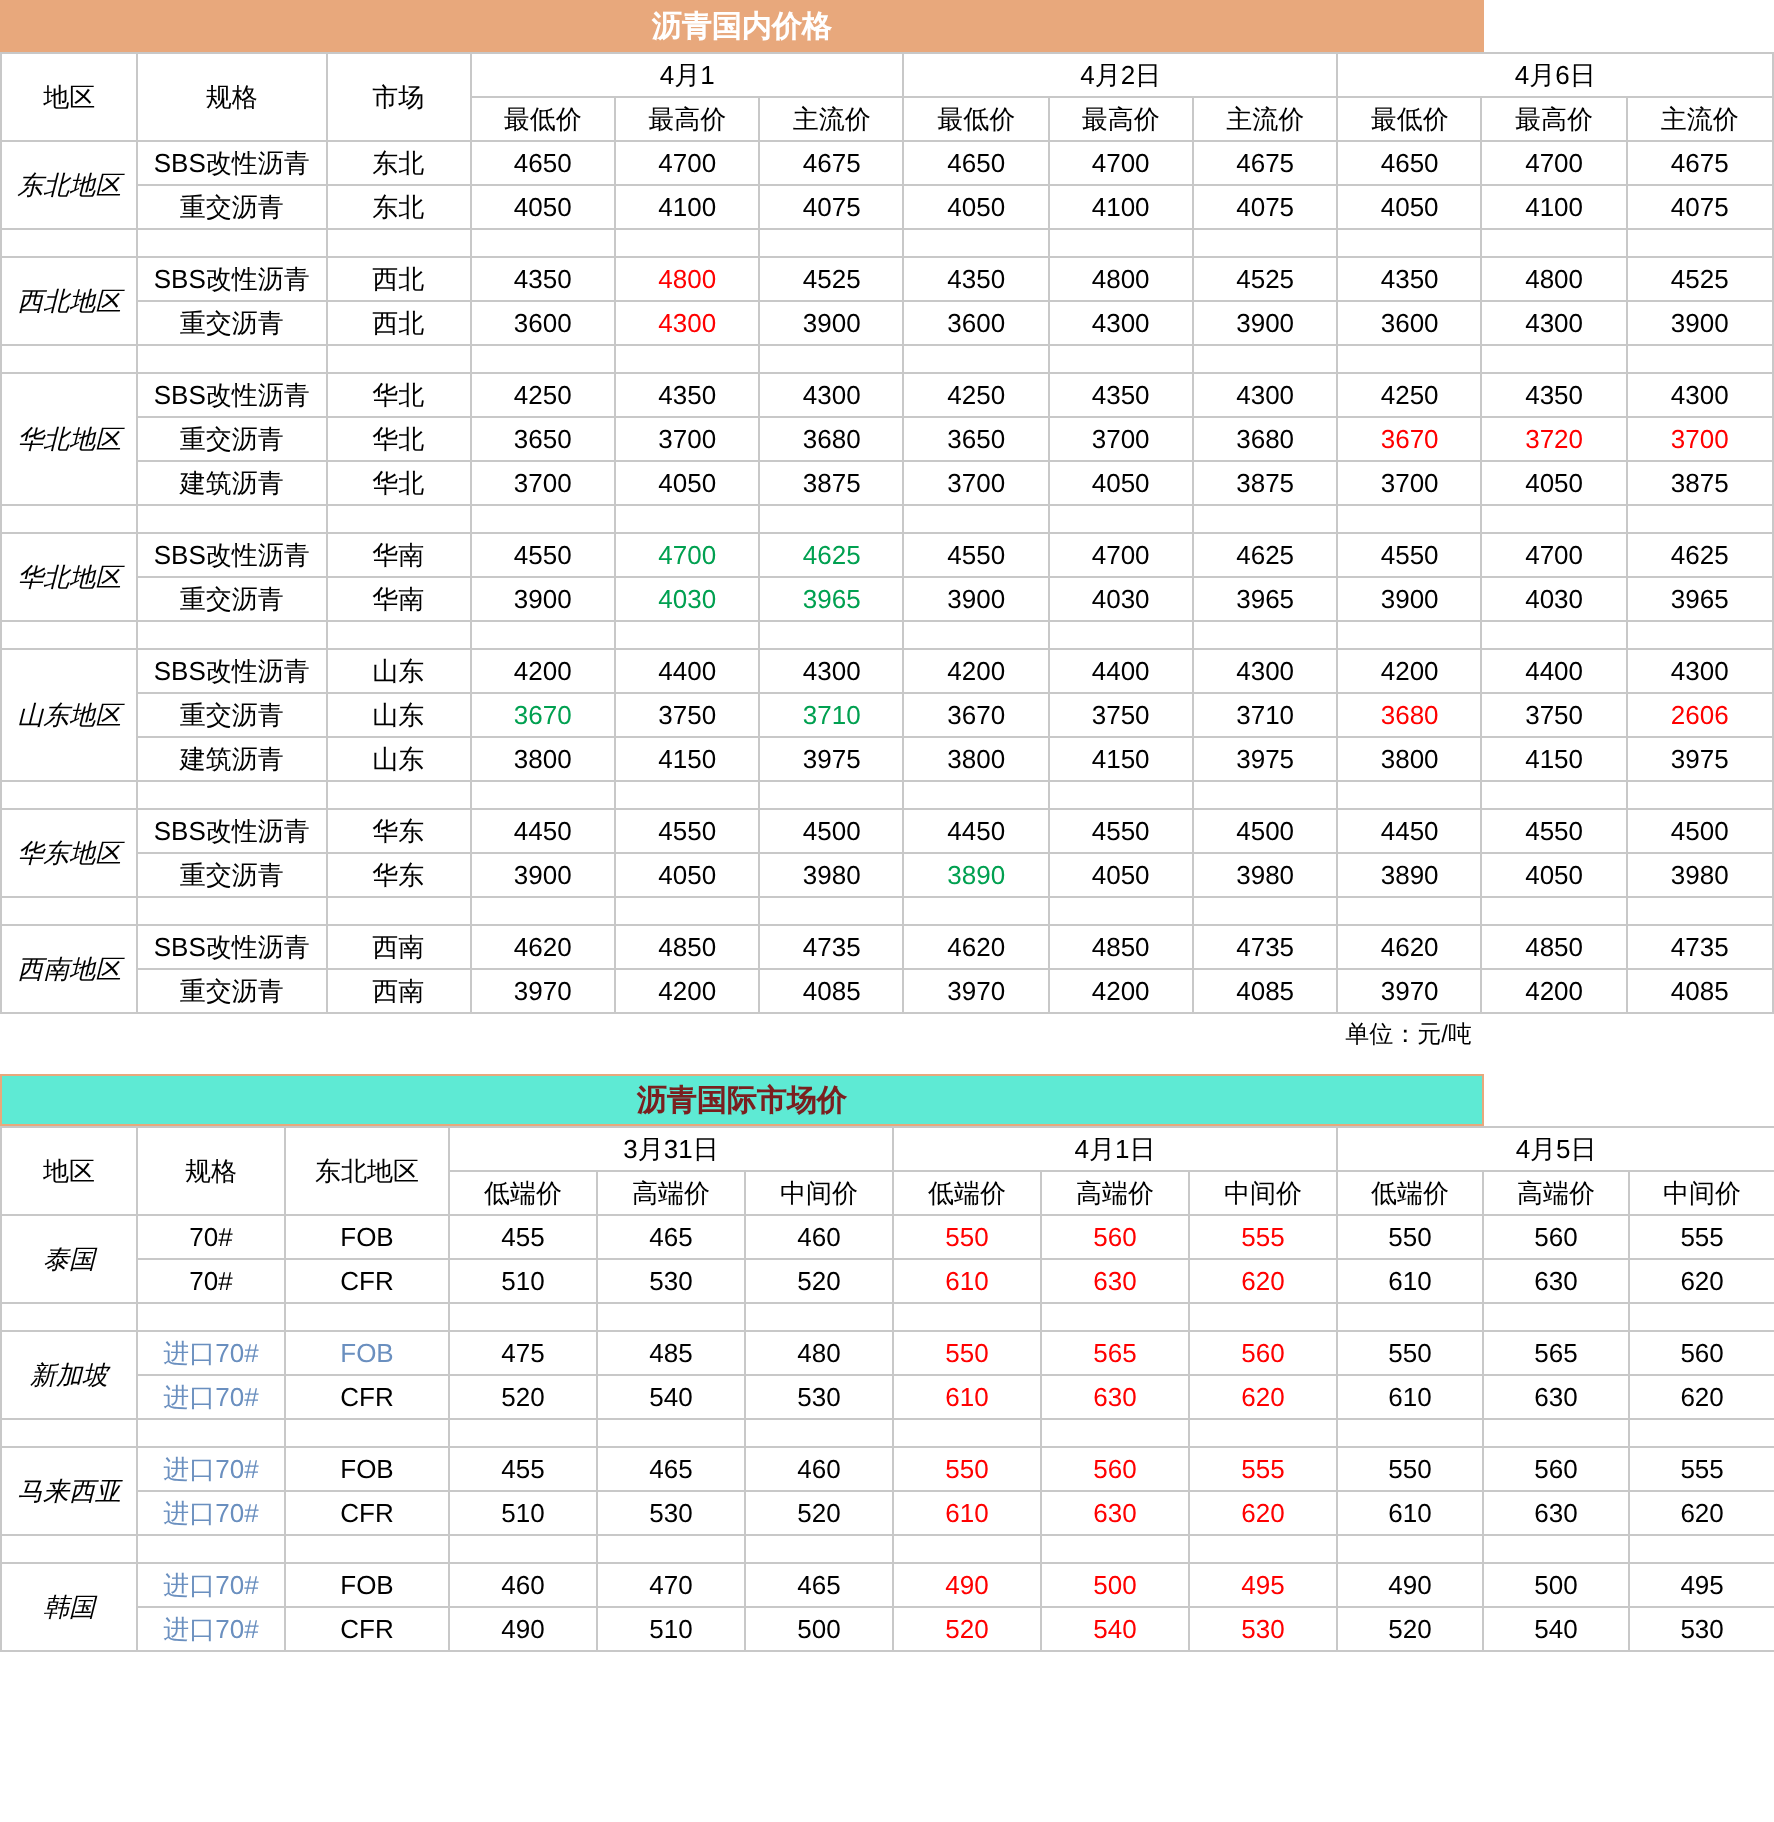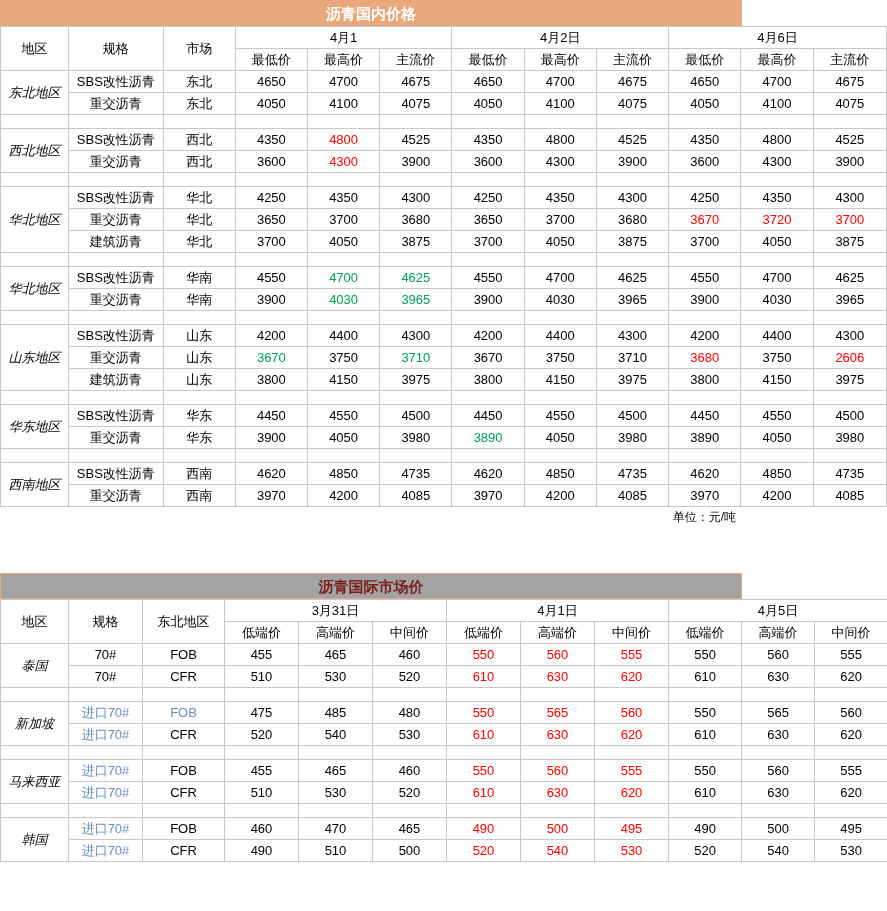--- a/index.html
+++ b/index.html
@@ -22,23 +22,22 @@
     line-height: 26px;
     text-align: center;
     font-weight: bold;
     font-size: 15px;
     color: #ffffff;
     background: #e8a87c;
     border: 1px solid #e8a87c;
     box-sizing: border-box;
   }
   .title-bar.intl {
-    background: #a3a3a3;
+    background: #5eead4;
     color: #7a1f1f;
-    margin-top: 36px;
   }
   table {
     border-collapse: collapse;
     width: 887px;
     table-layout: fixed;
   }
   td, th {
     border: 1px solid #c8c8c8;
     text-align: center;
     vertical-align: middle;

